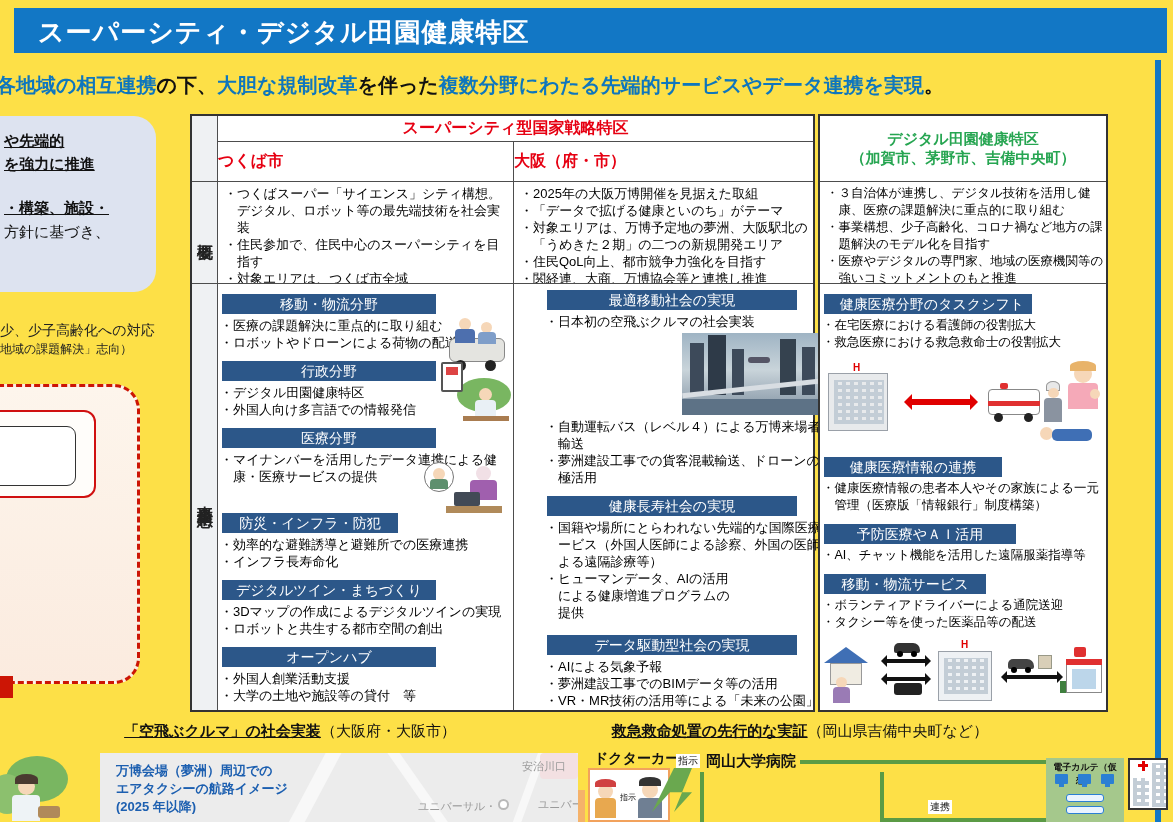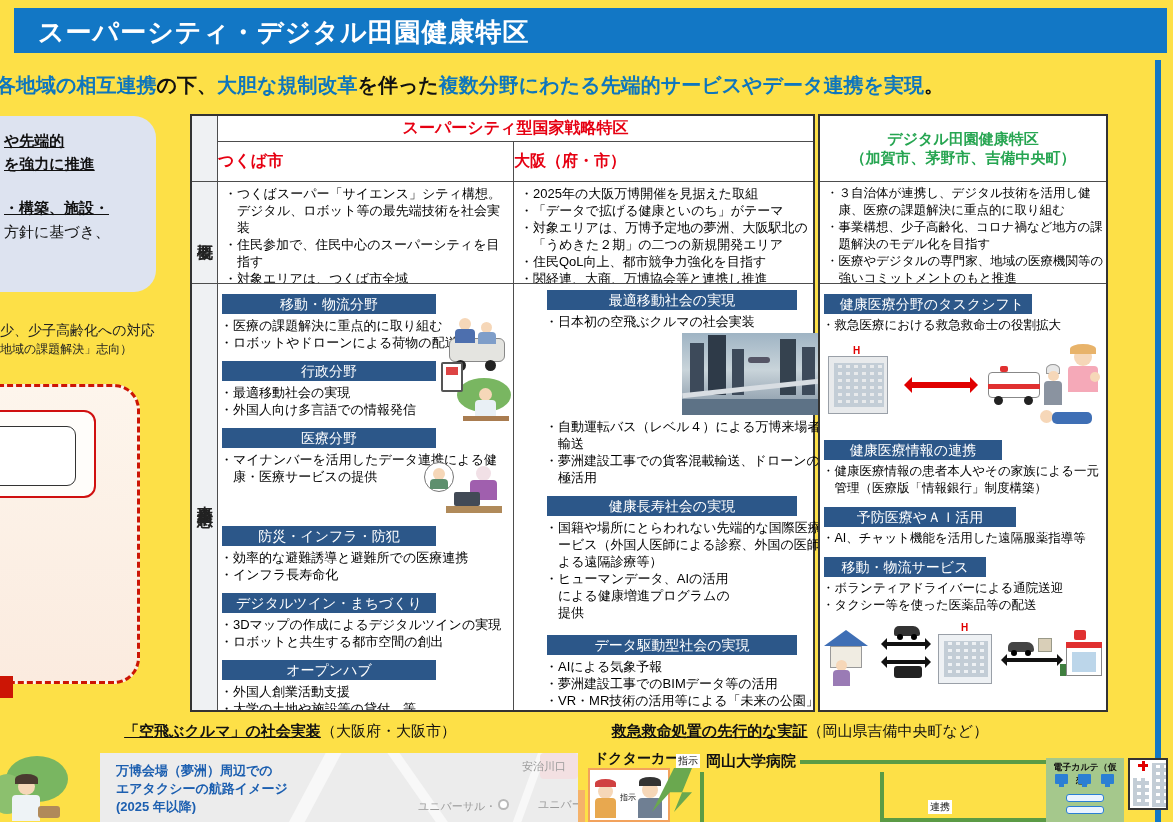--- a/index.html
+++ b/index.html
@@ -154,29 +154,29 @@
     </div>
 
     <div class="cell rline" style="left:26px;top:168px;width:296px;height:426px;">
       <div class="sec">
         <div class="secbar" style="width:214px;">移動・物流分野</div>
         <div class="bullet">・医療の課題解決に重点的に取り組む</div>
         <div class="bullet">・ロボットやドローンによる荷物の配送</div>
       </div>
       <div class="sec">
         <div class="secbar" style="width:214px;">行政分野</div>
-        <div class="bullet">・最適移動社会の実現</div>
+        <div class="bullet">・デジタル田園健康特区</div>
         <div class="bullet">・外国人向け多言語での情報発信</div>
       </div>
       <div class="sec">
         <div class="secbar" style="width:214px;">医療分野</div>
         <div class="bullet" style="width:290px;">・マイナンバーを活用したデータ連携による健康・医療サービスの提供</div>
       </div>
       <div class="sec">
-        <div class="secbar" style="width:214px;margin-top:41px;">防災・インフラ・防犯</div>
+        <div class="secbar" style="width:176px;margin-top:28px;">防災・インフラ・防犯</div>
         <div class="bullet">・効率的な避難誘導と避難所での医療連携</div>
         <div class="bullet">・インフラ長寿命化</div>
       </div>
       <div class="sec">
         <div class="secbar" style="width:214px;">デジタルツイン・まちづくり</div>
         <div class="bullet">・3Dマップの作成によるデジタルツインの実現</div>
         <div class="bullet">・ロボットと共生する都市空間の創出</div>
       </div>
       <div class="sec">
         <div class="secbar" style="width:214px;">オープンハブ</div>
@@ -253,20 +253,21 @@
     <div class="cell bline" style="left:0;top:66px;width:286px;height:102px;">
       <div class="bullets">
         <div class="bullet sm">・３自治体が連携し、デジタル技術を活用し健康、医療の課題解決に重点的に取り組む</div>
         <div class="bullet sm">・事業構想、少子高齢化、コロナ禍など地方の課題解決のモデル化を目指す</div>
         <div class="bullet sm">・医療やデジタルの専門家、地域の医療機関等の強いコミットメントのもと推進</div>
       </div>
     </div>
     <div class="cell" style="left:0;top:168px;width:286px;height:426px;">
       <div class="sec">
         <div class="secbar" style="width:208px;padding-left:8px;">健康医療分野のタスクシフト</div>
+        <div class="bullet sm">・在宅医療における看護師の役割拡大</div>
         <div class="bullet sm">・救急医療における救急救命士の役割拡大</div>
       </div>
 
       <div class="flowimg" style="width:282px;height:96px;margin:4px 0 0 2px;">
         <div class="hospital" style="left:6px;top:18px;width:60px;height:58px;">
           <div class="hx" style="left:24px;top:-12px;">H</div>
           <div class="win" style="left:5px;top:6px;width:50px;height:44px;"></div>
         </div>
         <div class="arrow-red" style="left:86px;top:44px;width:66px;"></div>
         <div>

